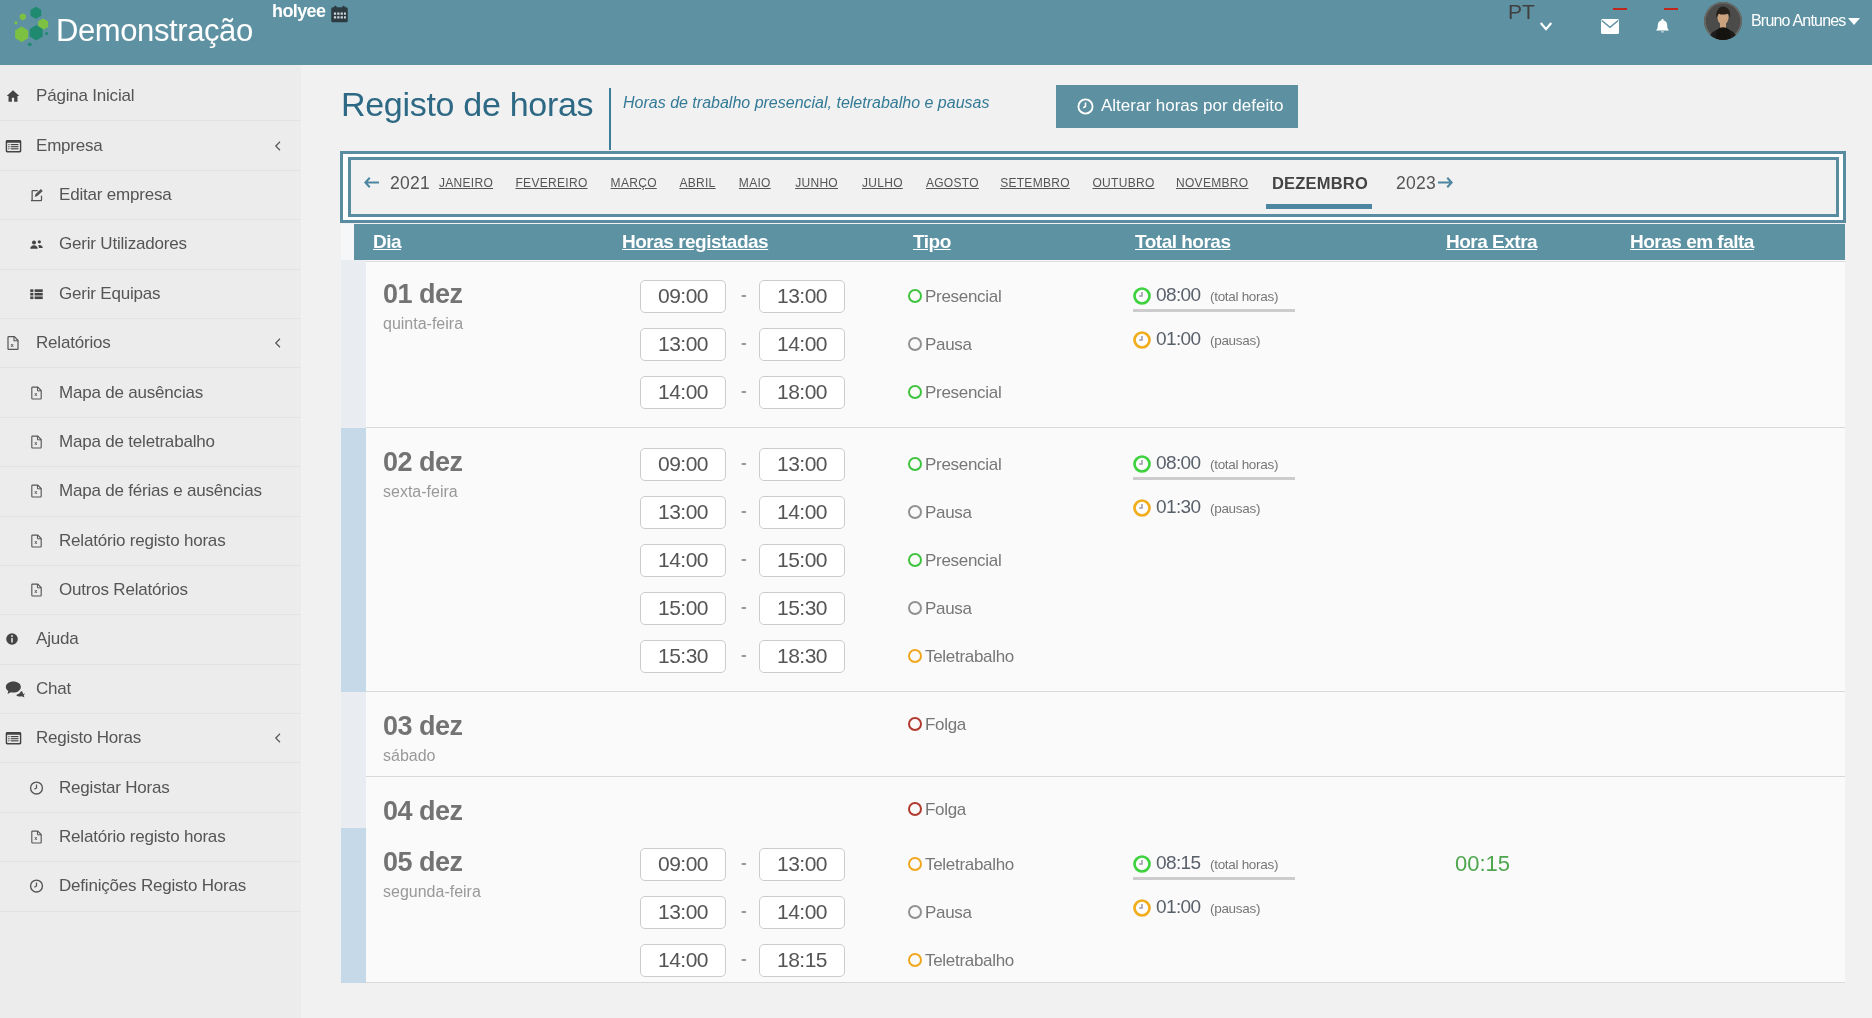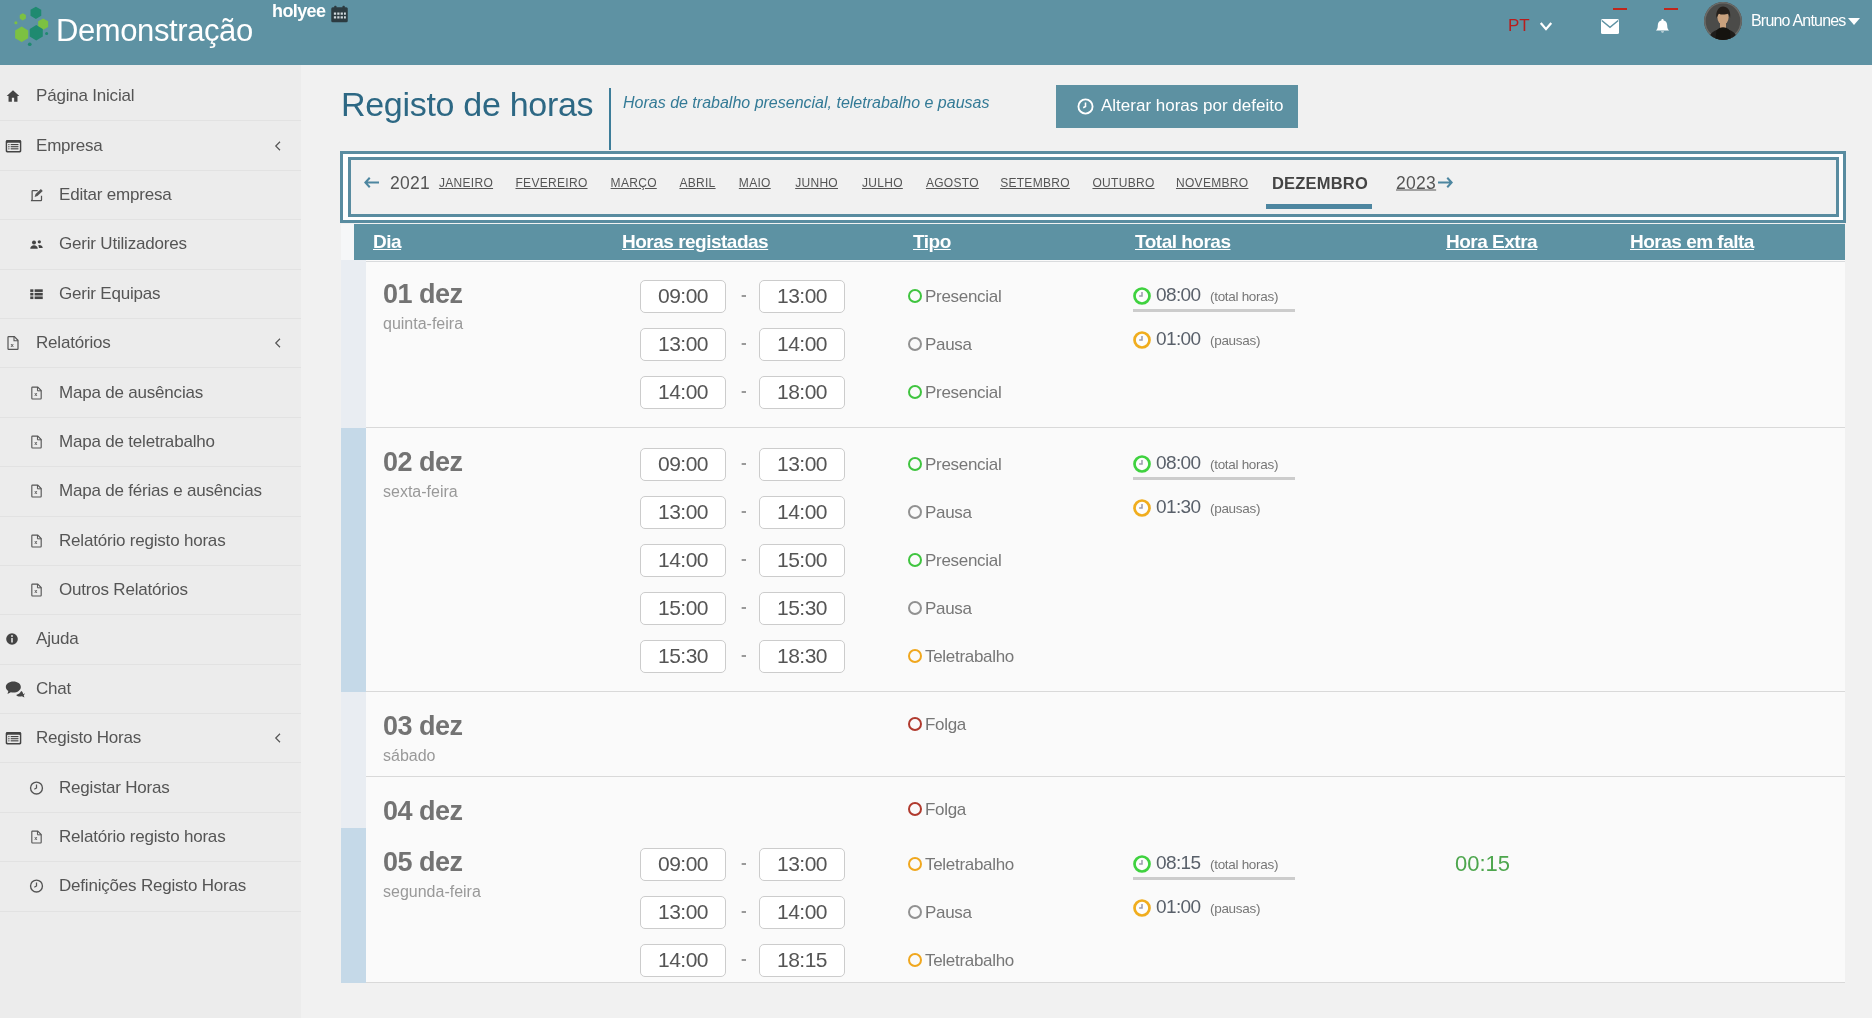--- a/index.html
+++ b/index.html
@@ -1,21 +1,21 @@
 <!DOCTYPE html>
 <html><head>
 <meta charset="utf-8">
 <style>
 * { margin:0; padding:0; box-sizing:border-box; }
 html,body { width:1872px; height:1018px; overflow:hidden; background:#f1f1f1;
   font-family:"Liberation Sans", sans-serif; }
 #topbar { position:absolute; left:0; top:0; width:1872px; height:65px; background:#5e92a3; }
 #brand { position:absolute; left:56px; top:13px; color:#fff; font-size:31px; letter-spacing:-0.4px; }
 #holyee { position:absolute; left:272px; top:1px; color:#fff; font-size:18px; font-weight:bold; letter-spacing:-0.6px; }
-#pt { position:absolute; left:1508px; top:16px; color:#b91c1c; font-size:17px; }
+#pt { position:absolute; left:1508px; top:0; color:#404040; font-size:21px; }
 #bruno { position:absolute; left:1751px; top:12px; color:#fff; font-size:16px; letter-spacing:-0.8px; white-space:nowrap; }
 #sidebar { position:absolute; left:0; top:65px; width:301px; height:953px; background:#ececec; padding-top:7px; }
 .mi { position:relative; height:49.4px; border-bottom:1px solid #e2e2e2; color:#555; font-size:17px; }
 .mi .txt { position:absolute; left:36px; top:50%; transform:translateY(-50%); white-space:nowrap; letter-spacing:-0.2px;}
 .mi.sub .txt { left:59px; }
 .mi .ico { position:absolute; left:5px; top:50%; transform:translateY(-50%); width:16px; height:16px; }
 .mi.sub .ico { left:29px; width:15px; height:15px; }
 .mi .chev { position:absolute; right:17px; top:50%; transform:translateY(-50%); width:12px; height:13px;}
 #title { position:absolute; left:341px; top:85px; color:#2d6884; font-size:34px; letter-spacing:-0.3px; }
 #tdiv { position:absolute; left:609px; top:88px; width:2px; height:62px; background:#3d7d99; }
@@ -295,21 +295,21 @@
 <span class="month" style="left:346.5px;">ABRIL</span>
 <span class="month" style="left:403.79999999999995px;">MAIO</span>
 <span class="month" style="left:465.6px;">JUNHO</span>
 <span class="month" style="left:531.4px;">JULHO</span>
 <span class="month" style="left:601.4px;">AGOSTO</span>
 <span class="month" style="left:684px;">SETEMBRO</span>
 <span class="month" style="left:772.5px;">OUTUBRO</span>
 <span class="month" style="left:861.2px;">NOVEMBRO</span>
 <span id="mdez" style="left:969px;">DEZEMBRO</span>
 <div id="dezline" style="left:915px;top:44px;width:106px;"></div>
-<span class="yr" style="left:1045px;text-decoration:underline;">2023</span>
+<span class="yr" style="left:1045px;">2023</span>
 <svg style="position:absolute;left:1087px;top:16px;" width="15" height="13" viewBox="0 0 18 13">
         <path fill="#4d86a0" d="M12 0 L10.2 1.8 13.6 5.2 H0 v2.6 H13.6 l-3.4 3.4 L12 13 18 6.5z"></path>
       </svg>
 </div>
   </div>
 <div id="notch"></div>
 <div style="position:absolute;left:366px;top:261px;width:1479px;height:1px;background:#d9dbdd;z-index:5;"></div>
 <div id="thead">
 <span class="hcell" style="left:19px;">Dia</span>
 <span class="hcell" style="left:268px;">Horas registadas</span>

